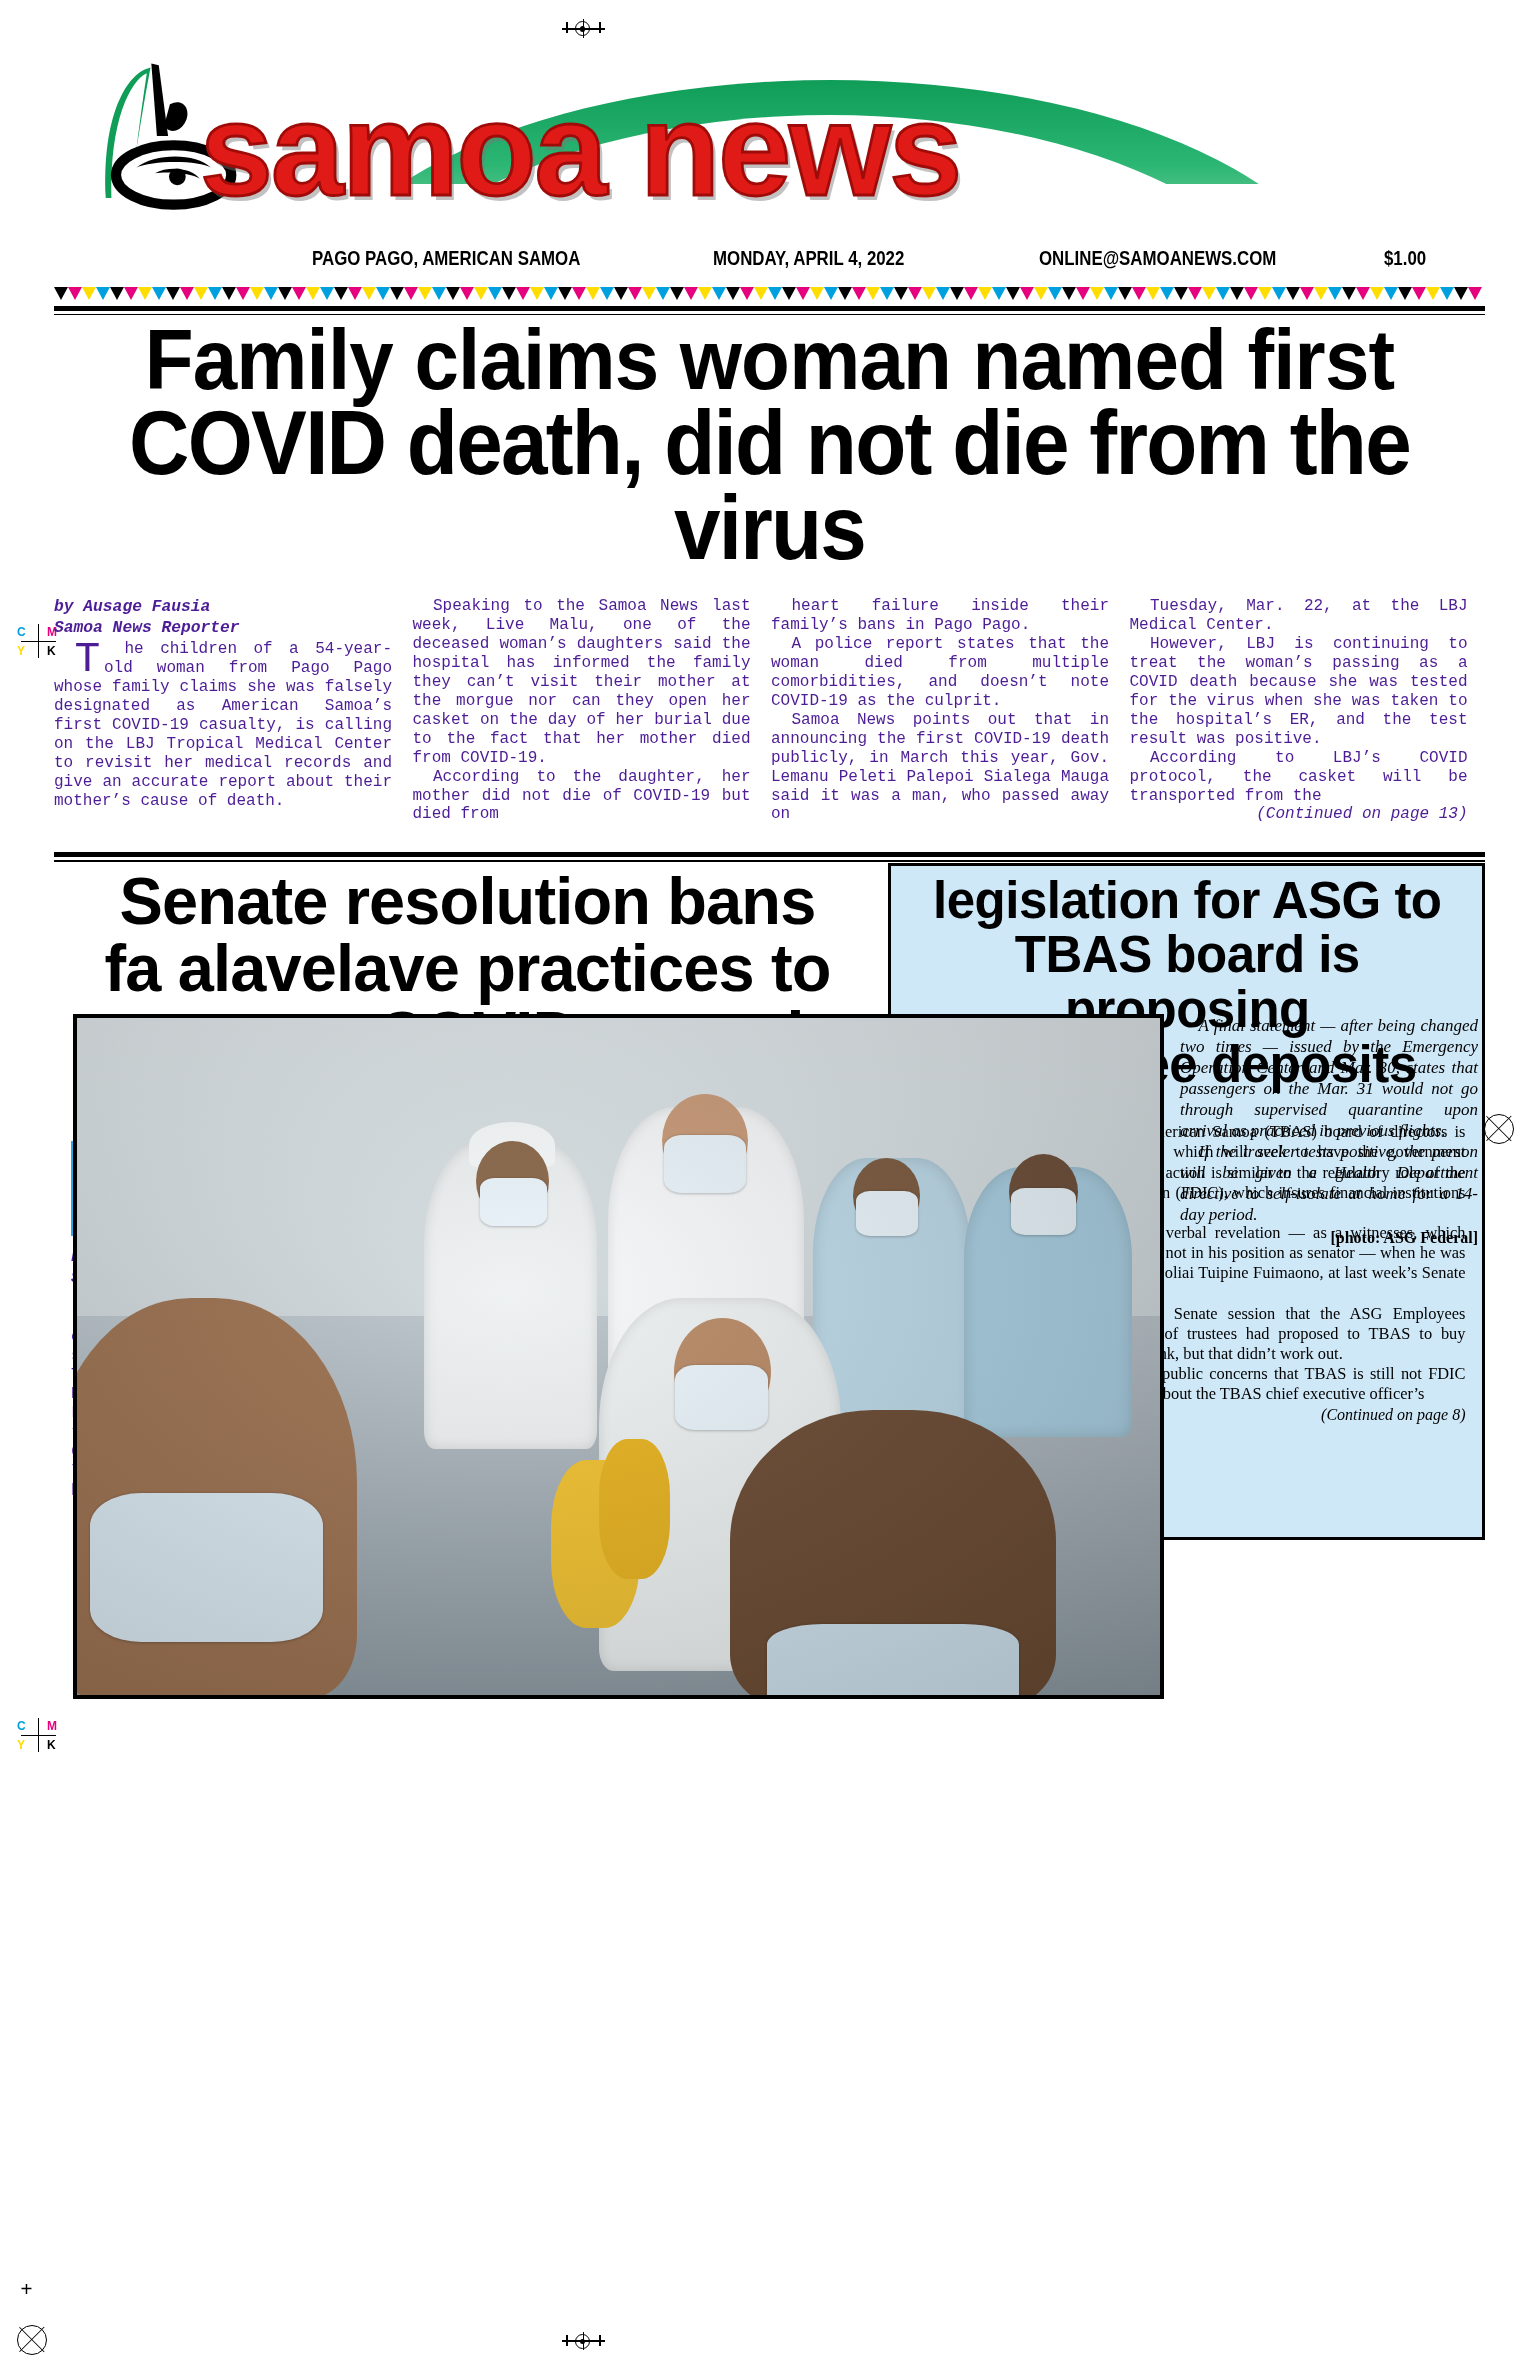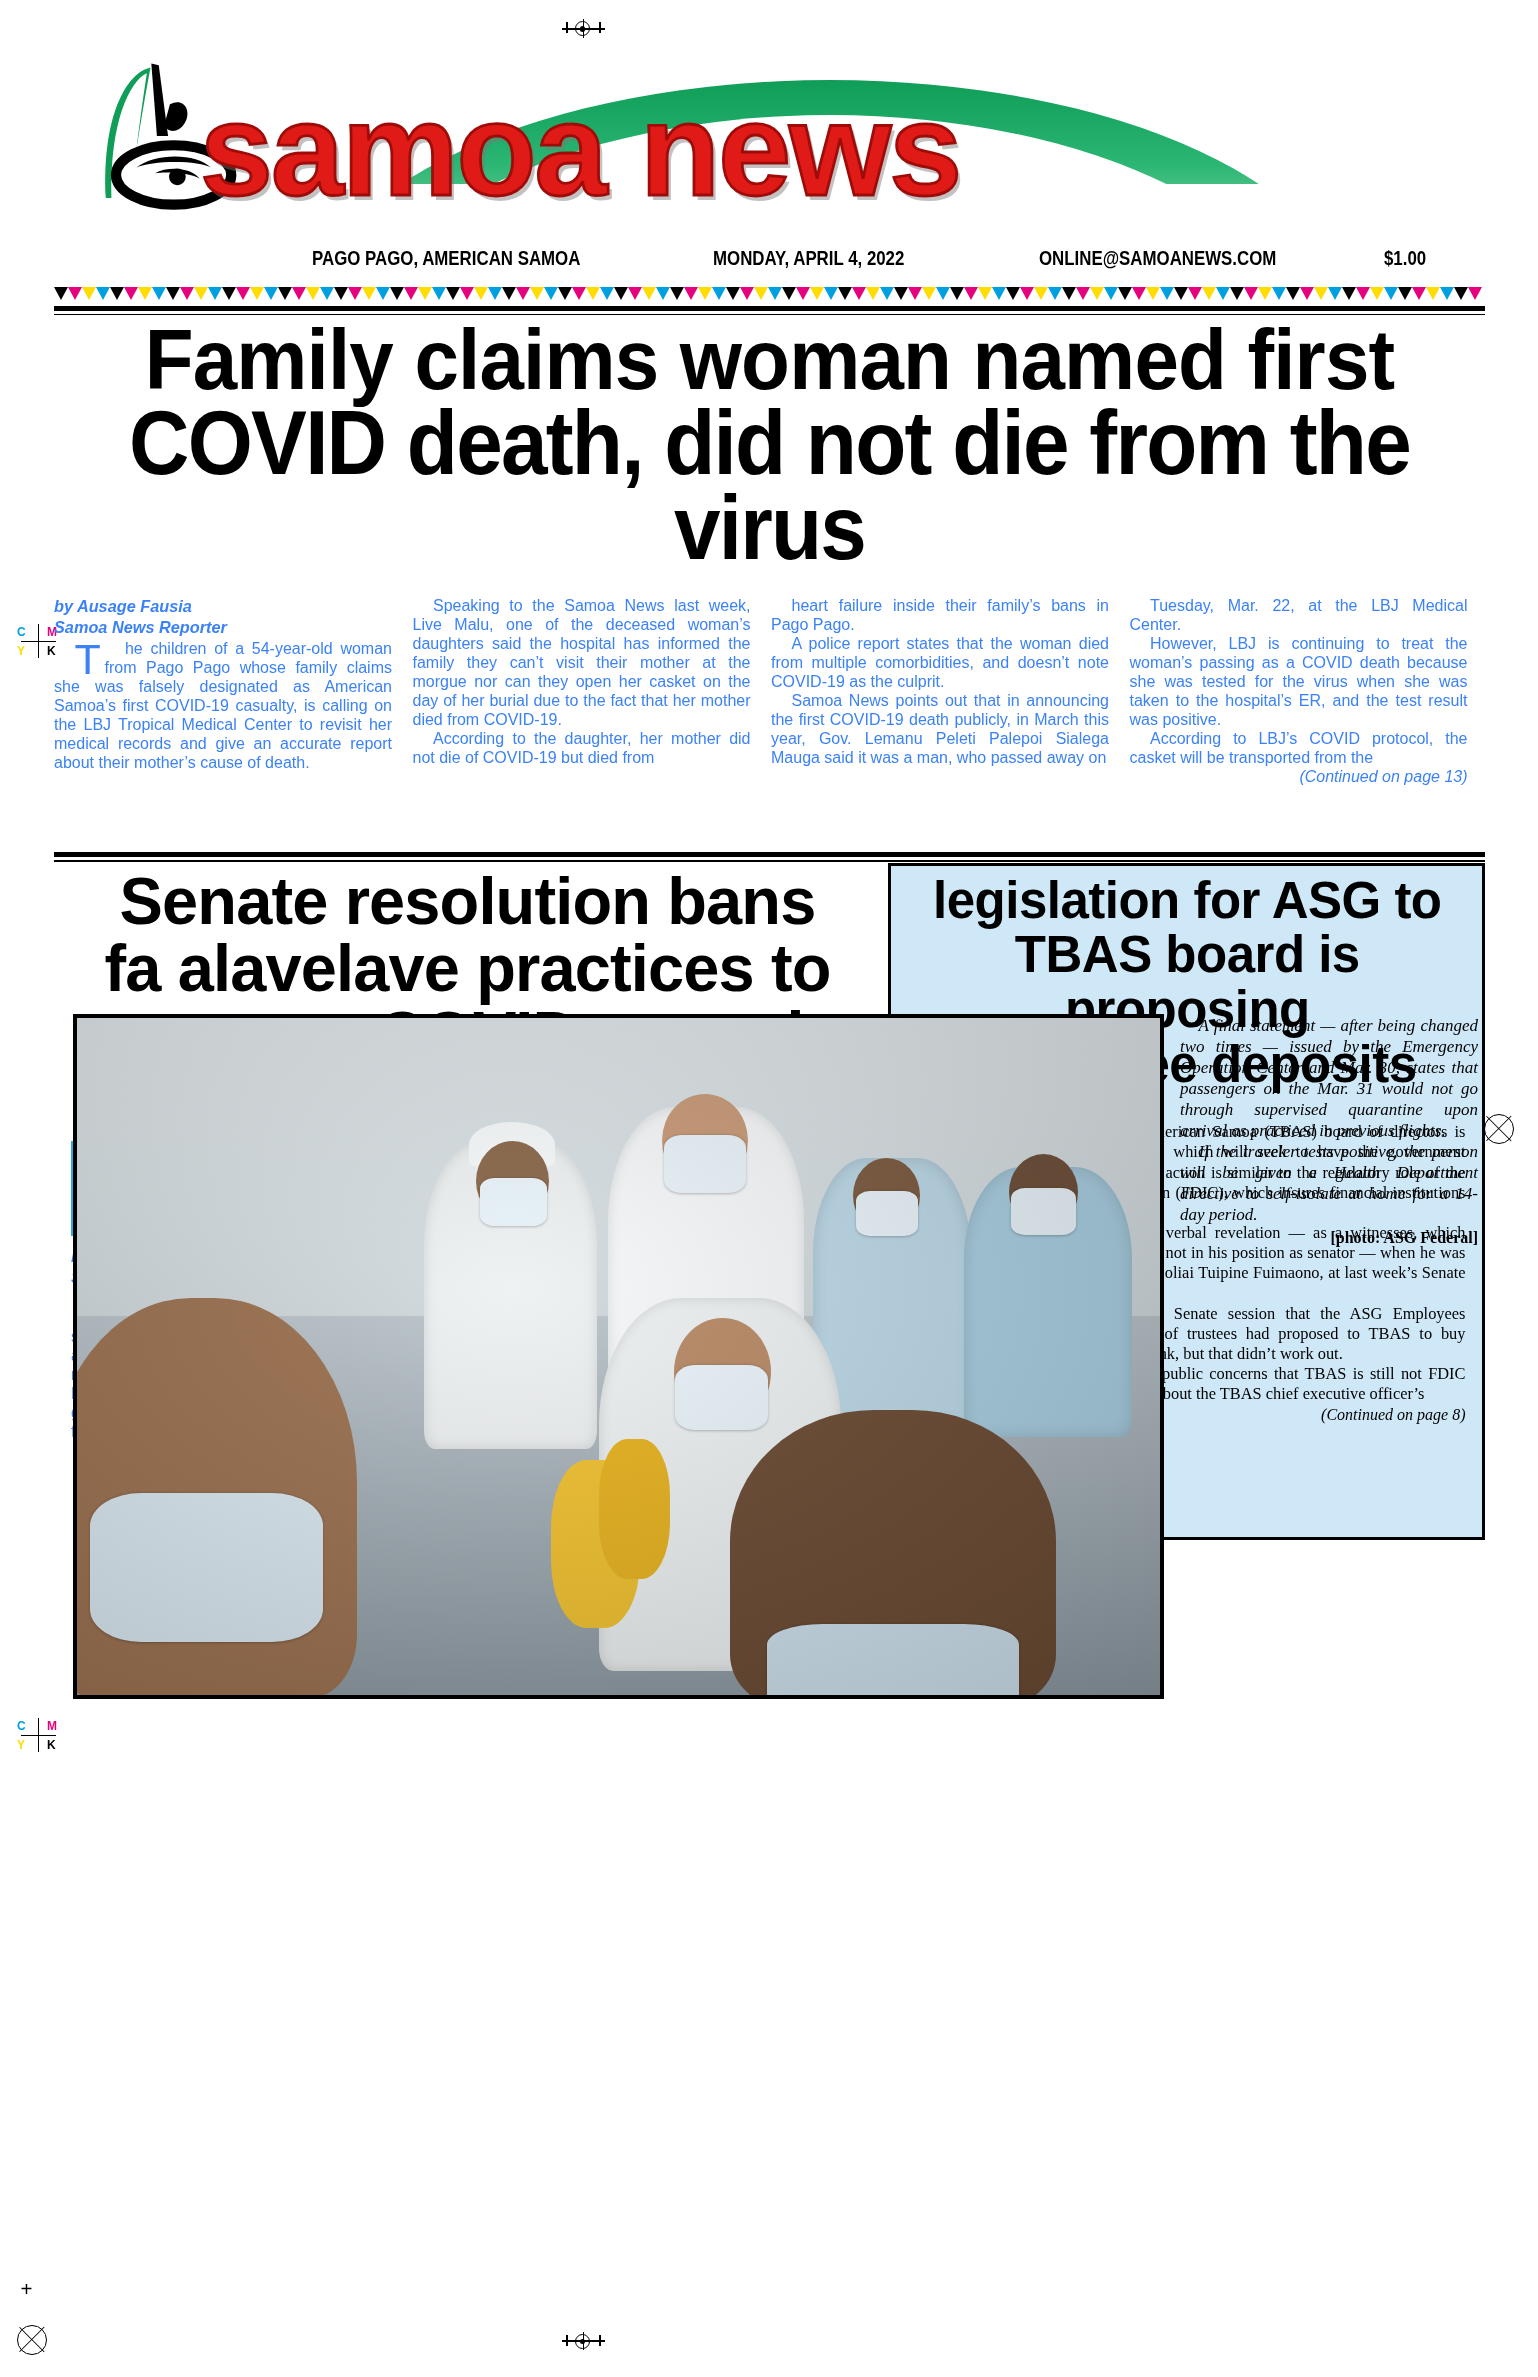--- a/index.html
+++ b/index.html
@@ -65,21 +65,21 @@
      font-family:"Liberation Sans",sans-serif;font-weight:bold;font-size:86px;line-height:.95;
      text-align:center;letter-spacing:-0.9px;color:#000;transform:scaleX(.93);transform-origin:center top;}
   #lead-hl .l2{display:block;font-size:90px;letter-spacing:-1.9px;}
 
   #lead-kicker{position:absolute;left:18.6px;top:237px;width:1391px;height:43px;background:#ed1c24;
      display:flex;align-items:center;justify-content:center;}
   #lead-kicker span{font-family:"Liberation Sans",sans-serif;font-weight:bold;font-size:29px;color:#fff;
      letter-spacing:0.3px;transform:scaleX(.95);white-space:nowrap;}
 
   .colwrap{position:absolute;display:flex;}
-  .col{font-family:Liberation Sans, sans-serif;font-size:16px;line-height:1.185;text-align:justify;color:#3b82f6;
+  .col{font-family:Liberation Mono, monospace;font-size:16px;line-height:1.185;text-align:justify;color:#4c1d95;
        hyphens:auto;-webkit-hyphens:auto;}
   .col p{margin:0;text-indent:20.5px;}
   .byline{font-weight:bold;font-style:italic;font-size:16.3px;line-height:1.2;margin-bottom:1.9px;text-indent:0 !important;}
   .cont{font-style:italic;text-align:right;text-indent:0 !important;font-size:16px;}
   .dropcap:first-letter{float:left;font-size:43px;line-height:.82;padding-right:3.7px;padding-top:1.9px;font-weight:normal;}
 
   
   #sen-hl{position:absolute;left:7.5px;top:0px;width:811px;
      font-family:"Liberation Sans",sans-serif;font-weight:bold;font-size:67px;line-height:1.0;
      text-align:center;color:#000;letter-spacing:-0.9px;transform:scaleX(.97);transform-origin:center top;}

